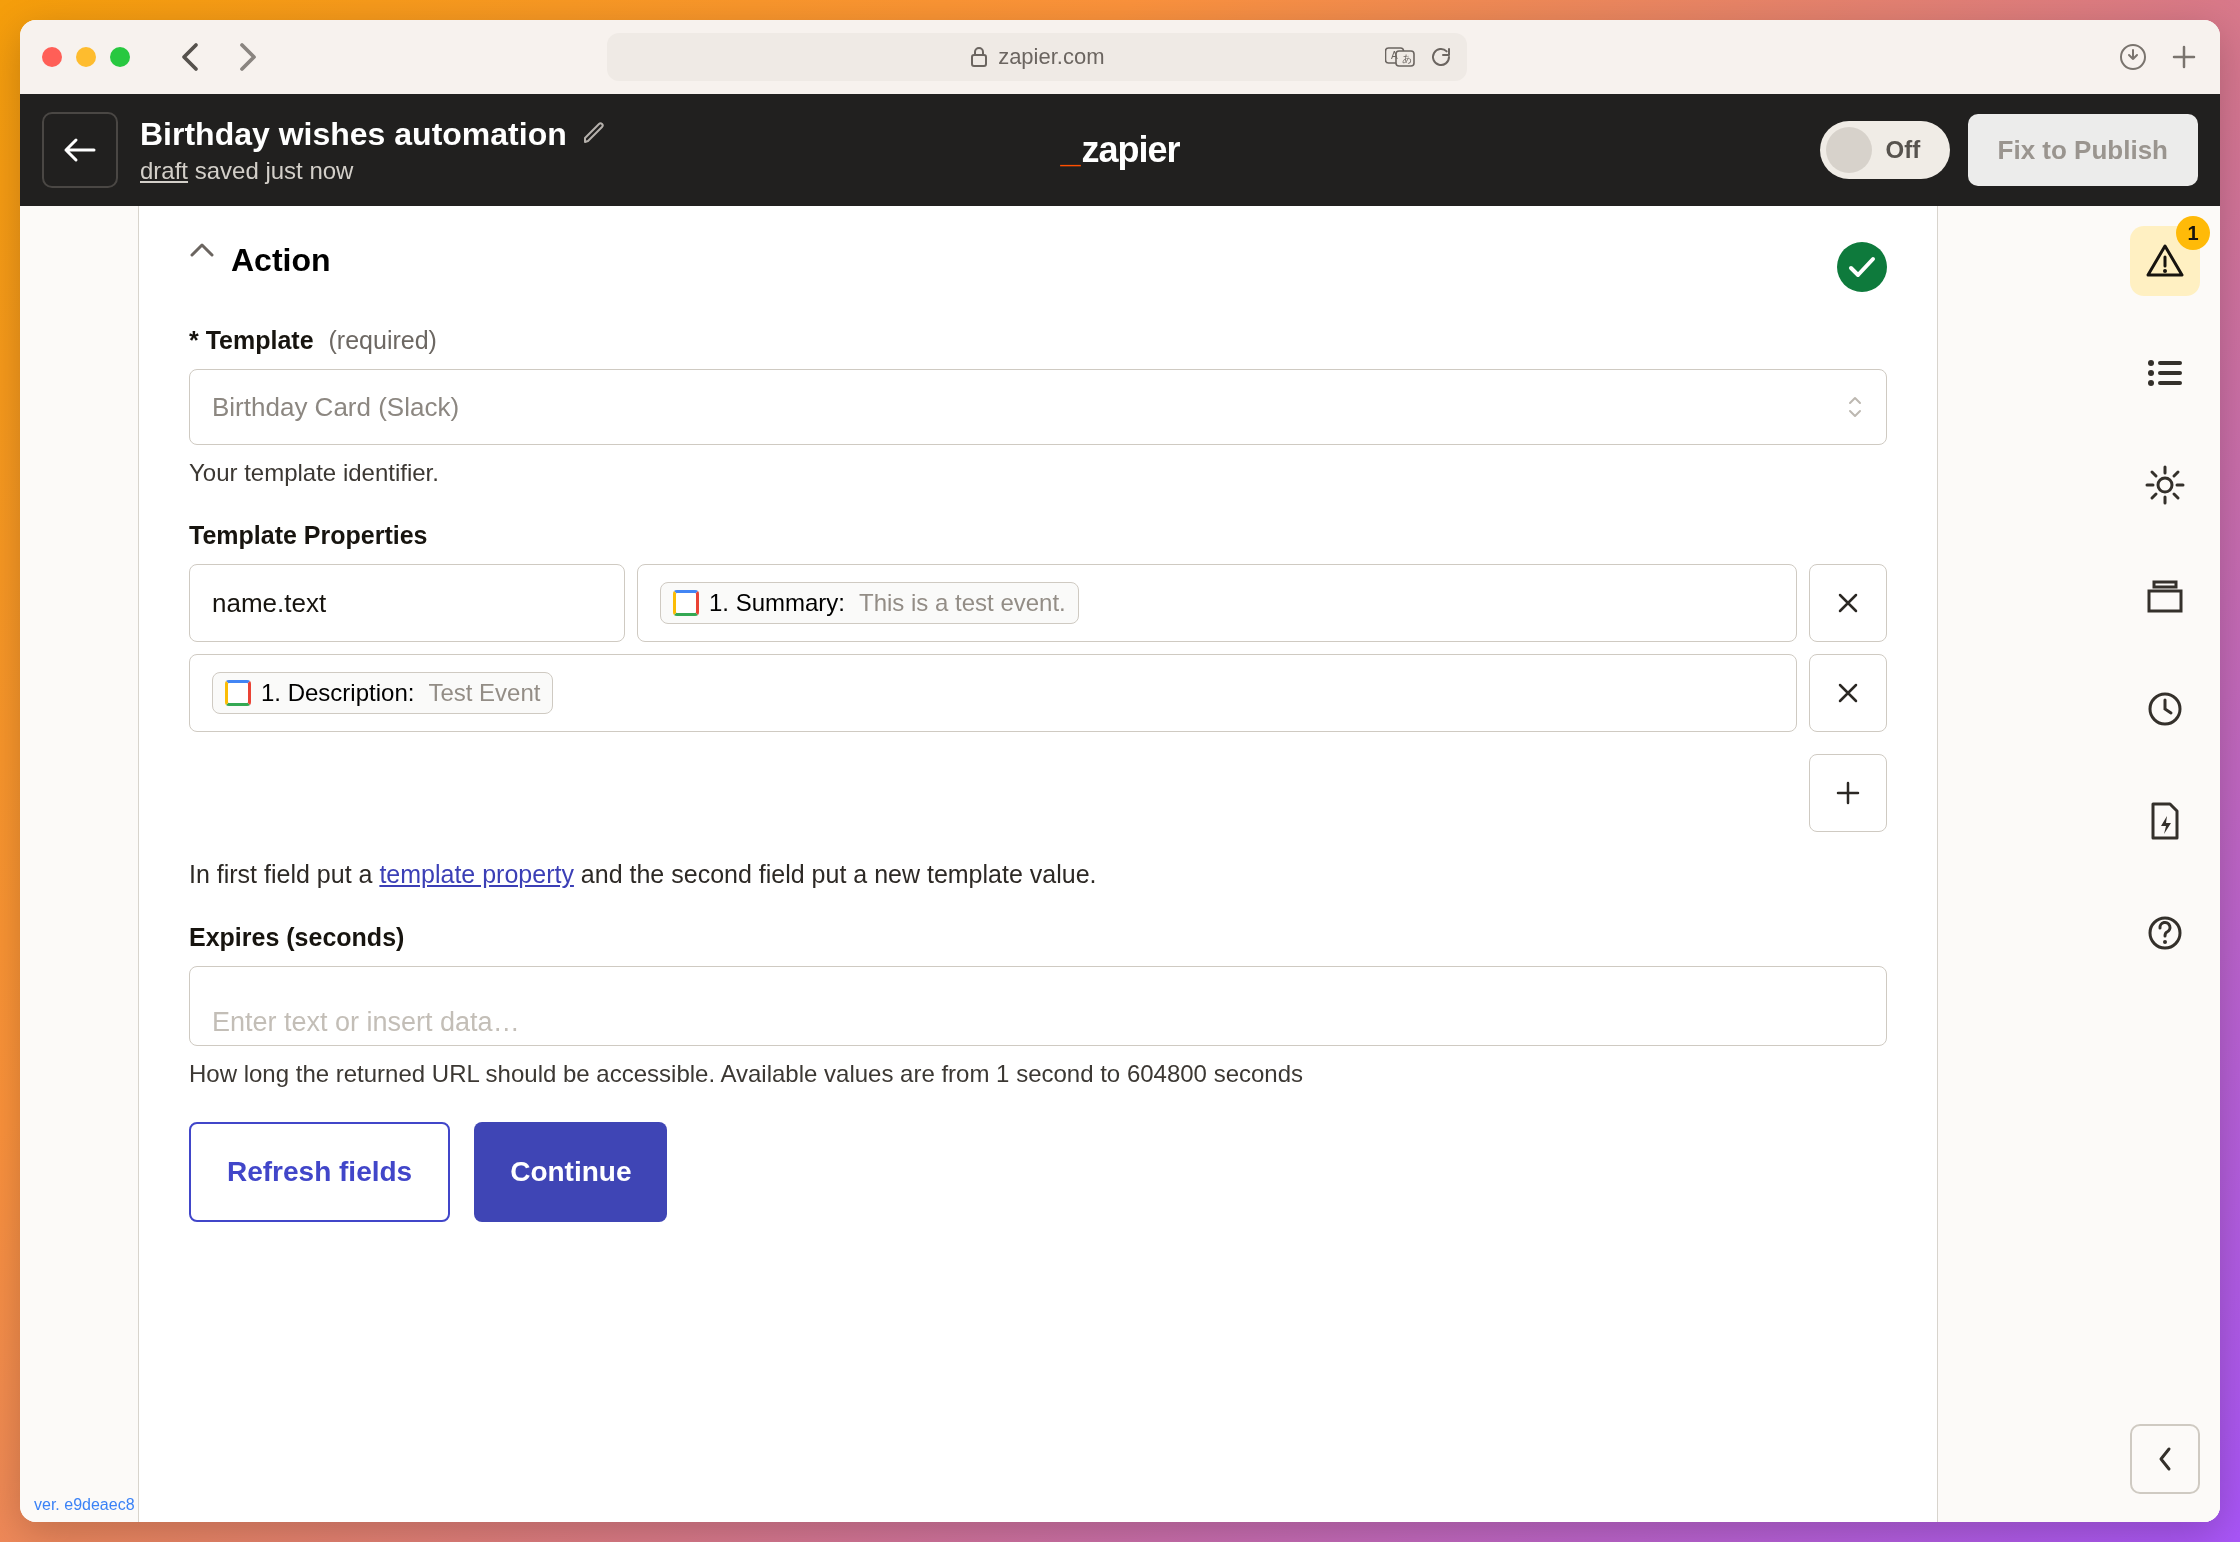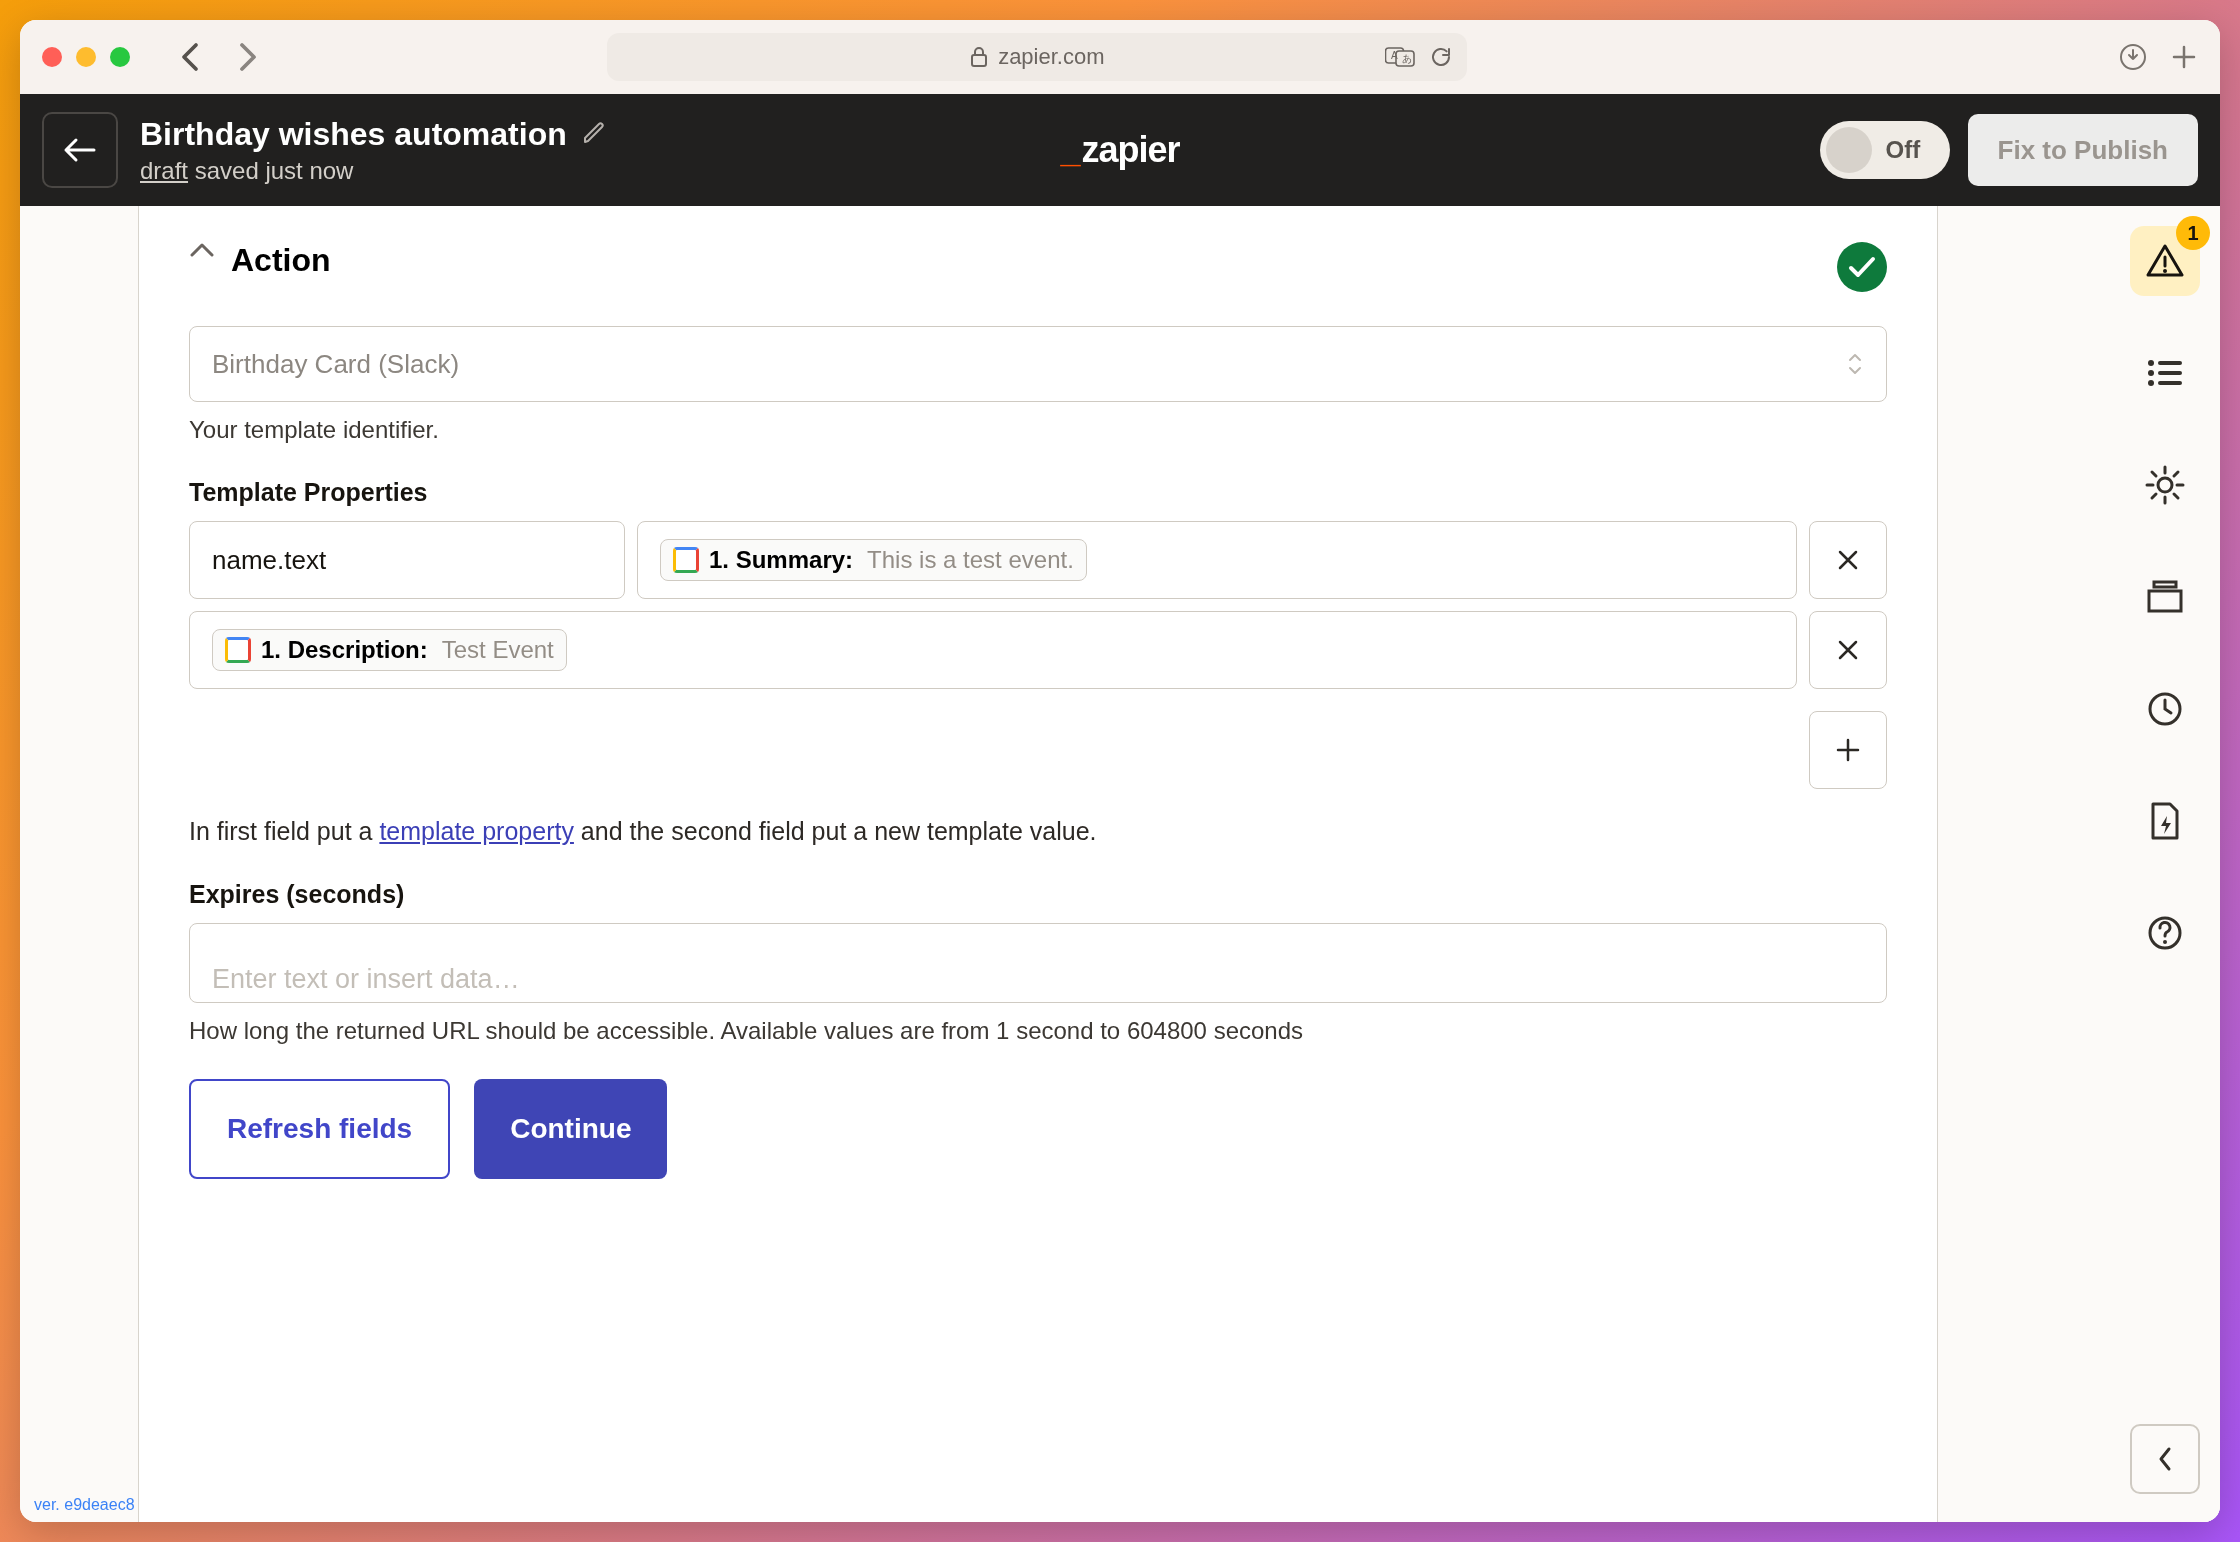--- a/index.html
+++ b/index.html
@@ -203,21 +203,21 @@
     }
     .gcal-icon {
       width: 26px; height: 26px;
       border: 3px solid #4285f4;
       border-right-color: #ea4335;
       border-bottom-color: #34a853;
       border-left-color: #fbbc05;
       border-radius: 4px;
       background: #fff;
     }
-    .token-strong { font-weight: 700; }
+    .token-strong { font-weight: 400; }
     .token-gray { color: #938d86; margin-left: 4px; }
     .icon-btn {
       width: 78px; height: 78px;
       border: 1px solid #cfcac2;
       border-radius: 8px;
       display: flex; align-items: center; justify-content: center;
       color: #2b2824;
       font-size: 30px;
     }
     .add-row { display: flex; justify-content: flex-end; margin-top: 10px; margin-bottom: 28px; }
@@ -411,20 +411,25 @@
             </svg>
         </span>
         <span class="section-title">Action</span>
         <span class="check-badge">
           <svg width="28" height="22" viewBox="0 0 28 22">
               <path d="M3 12 L10 19 L25 3" fill="none" stroke="currentColor" stroke-width="4" stroke-linecap="round" stroke-linejoin="round"></path>
             </svg>
         </span>
       </div>
 
+      <div class="field-label">
+        <span>*</span>
+        <span>Template</span>
+        <span class="req-hint">(required)</span>
+      </div>
       <div class="select-box">
         <span>Birthday Card (Slack)</span>
         <span class="sort-chev">
           <svg width="18" height="26" viewBox="0 0 18 26">
               <path d="M4 9 L9 4 L14 9 M4 17 L9 22 L14 17" fill="none" stroke="currentColor" stroke-width="2" stroke-linecap="round" stroke-linejoin="round"></path>
             </svg>
         </span>
       </div>
       <div class="field-help">Your template identifier.</div>
 

